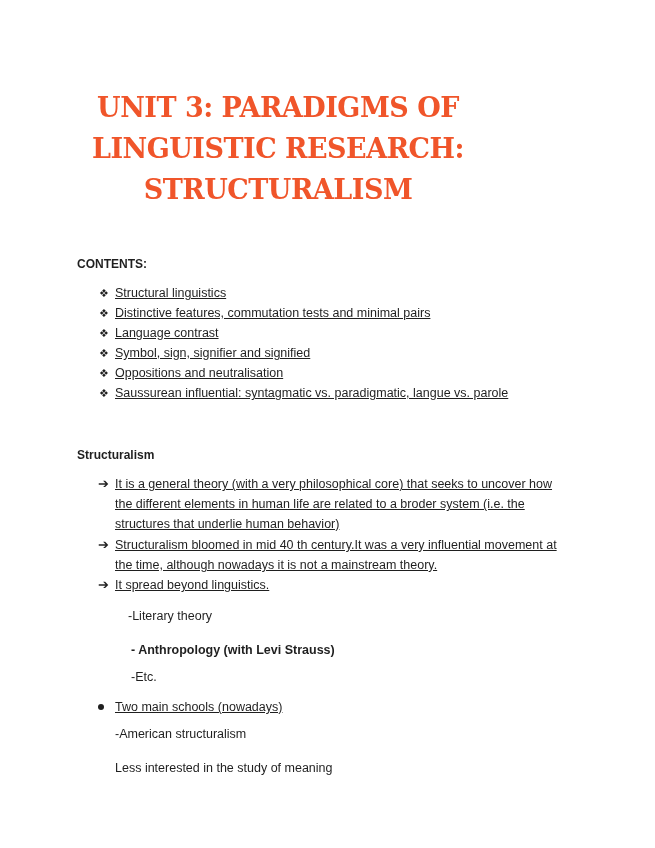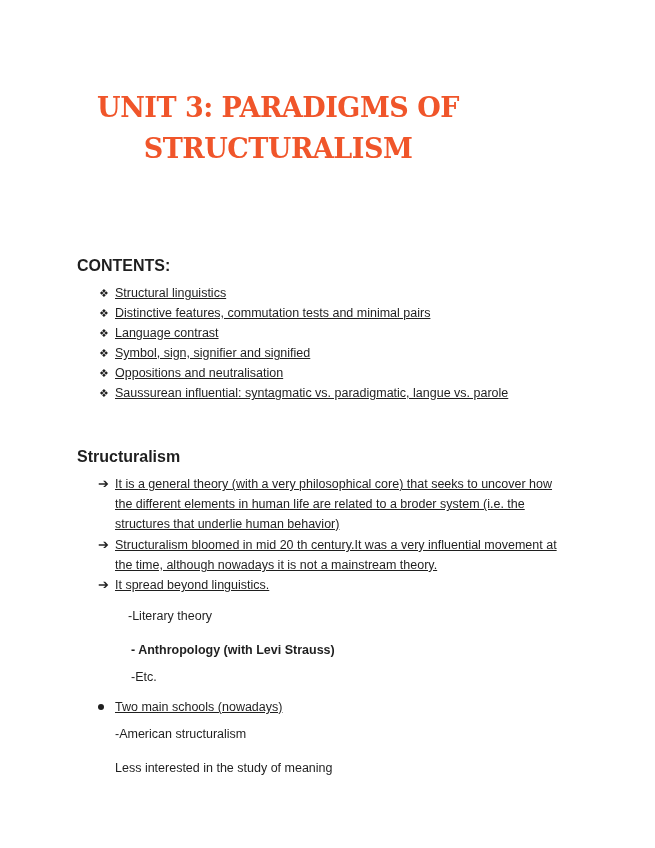--- a/index.html
+++ b/index.html
@@ -8,33 +8,34 @@
     font-family: "Liberation Sans", sans-serif; color: #1f1f1f;
   }
   .title {
     position: absolute; left: 0; width: 556px; top: 87px;
     text-align: center; color: #f0552a;
     font-family: "DejaVu Serif", serif; font-weight: bold;
     font-size: 27px; line-height: 41px; letter-spacing: -0.5px;
   }
   .title div { white-space: nowrap; }
   .heading {
-    position: absolute; left: 77px; font-weight: bold; font-size: 16px;
+    position: absolute; left: 77px; font-weight: bold; font-size: 12px;
   }
   .li { position: absolute; font-size: 12.5px; line-height: 20px; white-space: nowrap; }
   .bullet { position: absolute; font-size: 11px; }
   .text { position: absolute; left: 115px; text-decoration: underline; }
   .arrow { position: absolute; left: 98px; font-size: 13px; }
   .dot { position: absolute; left: 98px; width: 6px; height: 6px; border-radius: 50%; background: #1f1f1f; }
 </style>
 </head>
 <body>
 
 <div class="title">
   <div>UNIT 3: PARADIGMS OF</div>
+  <div>LINGUISTIC RESEARCH:</div>
   <div>STRUCTURALISM</div>
 </div>
 
 <div class="heading" style="top:257px;">CONTENTS:</div>
 
 <div>
   <div class="li" style="top:283px;left:0;">
     <span class="bullet" style="left:99px;">❖</span>
     <span class="text">Structural linguistics</span>
   </div>
@@ -68,21 +69,21 @@
     <span class="text">It is a general theory (with a very philosophical core) that seeks to uncover how</span>
   </div>
   <div class="li" style="top:494px;left:0;">
     <span class="text">the different elements in human life are related to a broder system (i.e. the</span>
   </div>
   <div class="li" style="top:514px;left:0;">
     <span class="text">structures that underlie human behavior)</span>
   </div>
   <div class="li" style="top:535px;left:0;">
     <span class="arrow">➔</span>
-    <span class="text">Structuralism bloomed in mid 20 th century.It was a very influential movement at</span>
+    <span class="text">Structuralism bloomed in mid 40 th century.It was a very influential movement at</span>
   </div>
   <div class="li" style="top:555px;left:0;">
     <span class="text">the time, although nowadays it is not a mainstream theory.</span>
   </div>
   <div class="li" style="top:575px;left:0;">
     <span class="arrow">➔</span>
     <span class="text">It spread beyond linguistics.</span>
   </div>
 </div>
 

